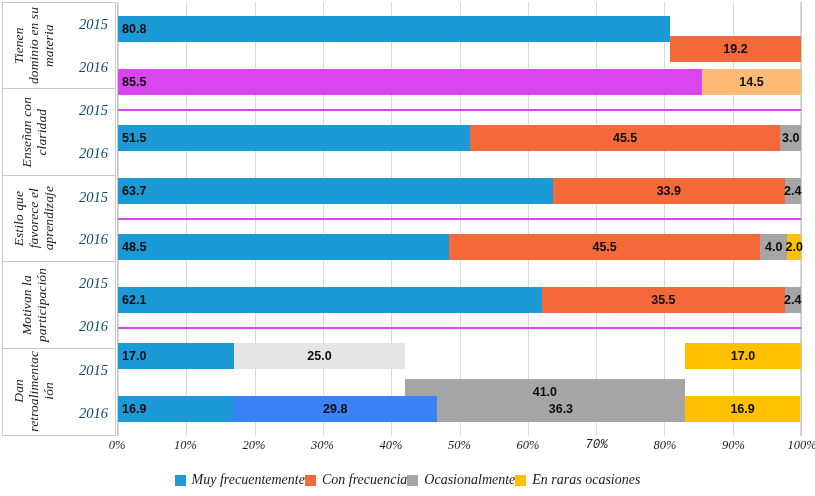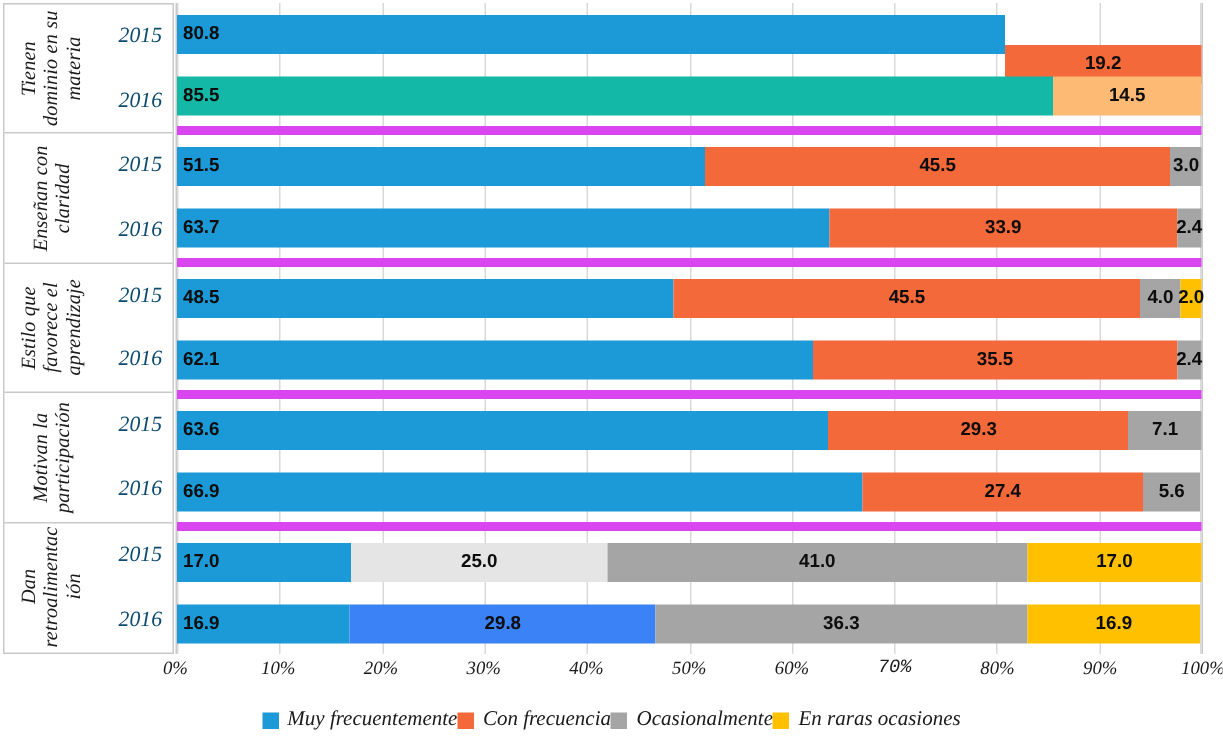--- a/index.html
+++ b/index.html
@@ -88,21 +88,21 @@
   .rows {
     position: absolute; inset: 0;
     display: flex;
     flex-direction: column;
   }
   .grp {
     flex: 1;
     display: flex;
     flex-direction: column;
     justify-content: space-around;
-    border-bottom: 6px solid #d946ef;
+    border-bottom: 2px solid #d946ef;
   }
   .grp:last-child { border-bottom: none; }
   .bar-row {
     position: relative;
     height: 26px;
     display: flex;
   }
   .seg {
     height: 100%;
     position: relative;
@@ -242,21 +242,21 @@
         <div class="grp">
           <div class="bar-row">
             <div class="seg s0" style="width: 80.8%; background: rgb(27, 154, 215);">
               <span class="lbl">80.8</span>
             </div>
             <div class="seg" style="width: 19.2%; background: rgb(244, 105, 58); margin-top: 20px;">
               <span class="lbl">19.2</span>
             </div>
           </div>
           <div class="bar-row">
-            <div class="seg s0" style="width: 85.5%; background: #14b8a6;">
+            <div class="seg s0" style="width: 85.5%; background: #d946ef;">
               <span class="lbl">85.5</span>
             </div>
             <div class="seg" style="width: 14.5%; background: #fdba74;">
               <span class="lbl">14.5</span>
             </div>
           </div>
         </div>
         <div class="grp">
           <div class="bar-row">
             <div class="seg s0" style="width: 51.5%; background: rgb(27, 154, 215);">
@@ -303,51 +303,27 @@
             <div class="seg" style="width: 35.5%; background: rgb(244, 105, 58);">
               <span class="lbl">35.5</span>
             </div>
             <div class="seg" style="width: 2.4%; background: rgb(165, 165, 165);">
               <span class="lbl">2.4</span>
             </div>
           </div>
         </div>
         <div class="grp">
           <div class="bar-row">
-            <div class="seg s0" style="width: 63.6%; background: rgb(27, 154, 215);">
-              <span class="lbl">63.6</span>
-            </div>
-            <div class="seg" style="width: 29.3%; background: rgb(244, 105, 58);">
-              <span class="lbl">29.3</span>
-            </div>
-            <div class="seg" style="width: 7.1%; background: rgb(165, 165, 165);">
-              <span class="lbl">7.1</span>
-            </div>
-          </div>
-          <div class="bar-row">
-            <div class="seg s0" style="width: 66.9%; background: rgb(27, 154, 215);">
-              <span class="lbl">66.9</span>
-            </div>
-            <div class="seg" style="width: 27.4%; background: rgb(244, 105, 58);">
-              <span class="lbl">27.4</span>
-            </div>
-            <div class="seg" style="width: 5.6%; background: rgb(165, 165, 165);">
-              <span class="lbl">5.6</span>
-            </div>
-          </div>
-        </div>
-        <div class="grp">
-          <div class="bar-row">
             <div class="seg s0" style="width: 17%; background: rgb(27, 154, 215);">
               <span class="lbl">17.0</span>
             </div>
             <div class="seg" style="width: 25%; background: #e5e5e5;">
               <span class="lbl">25.0</span>
             </div>
-            <div class="seg" style="width: 41%; background: rgb(165, 165, 165);">
+            <div class="seg" style="width: 41%; background: rgb(165, 165, 165); margin-top: 36px;">
               <span class="lbl">41.0</span>
             </div>
             <div class="seg" style="width: 17%; background: rgb(255, 192, 0);">
               <span class="lbl">17.0</span>
             </div>
           </div>
           <div class="bar-row">
             <div class="seg s0" style="width: 16.9%; background: rgb(27, 154, 215);">
               <span class="lbl">16.9</span>
             </div>

